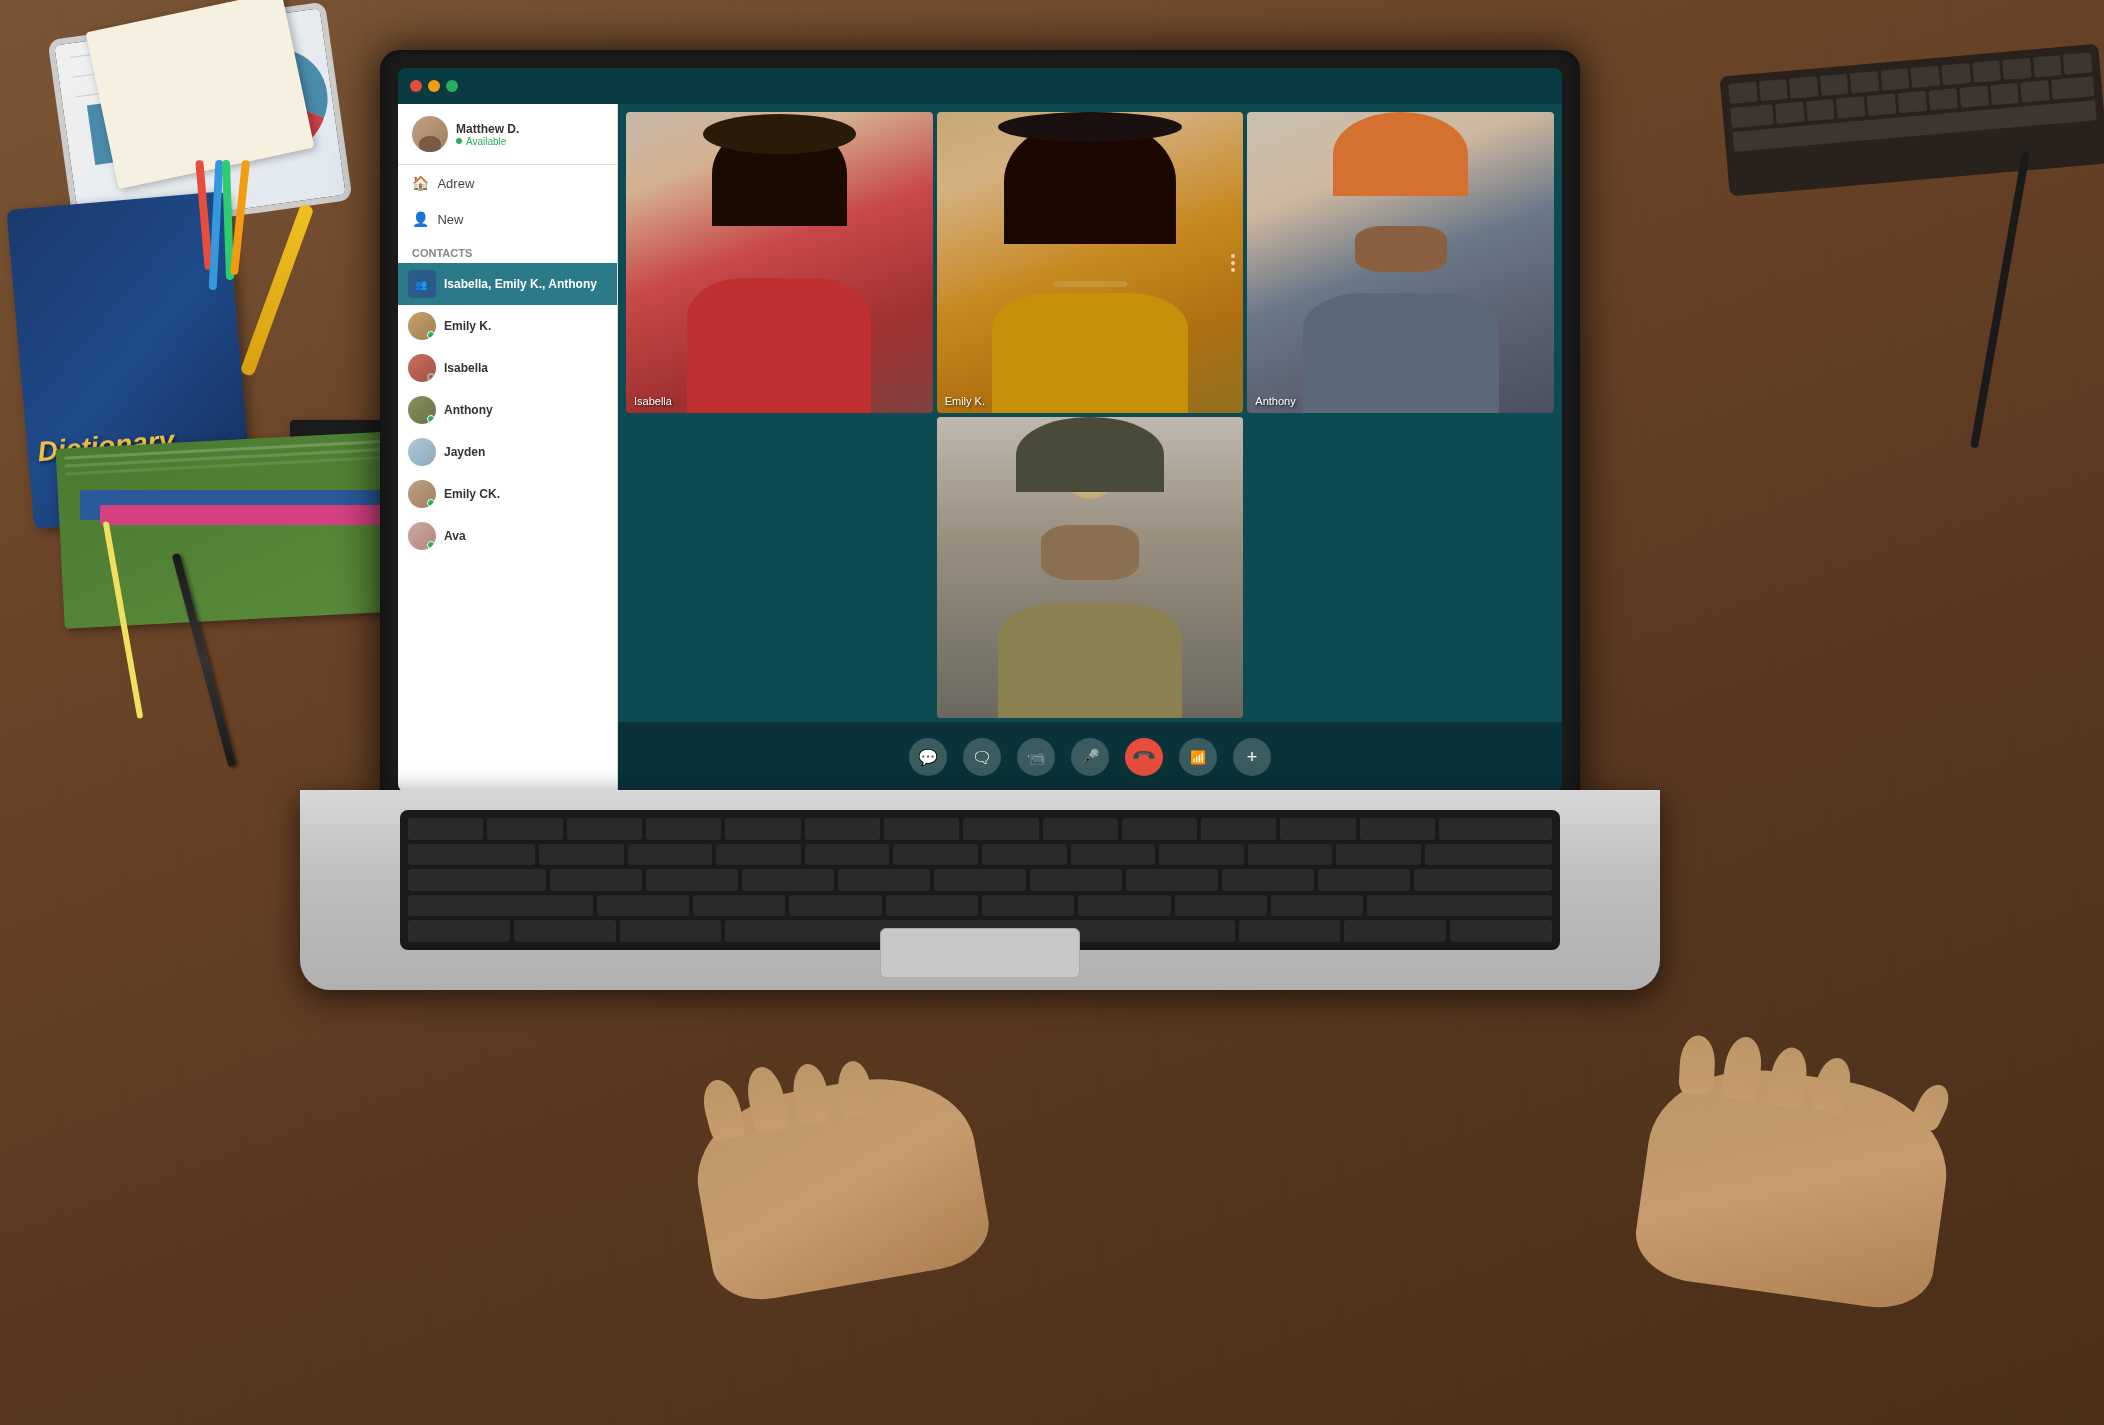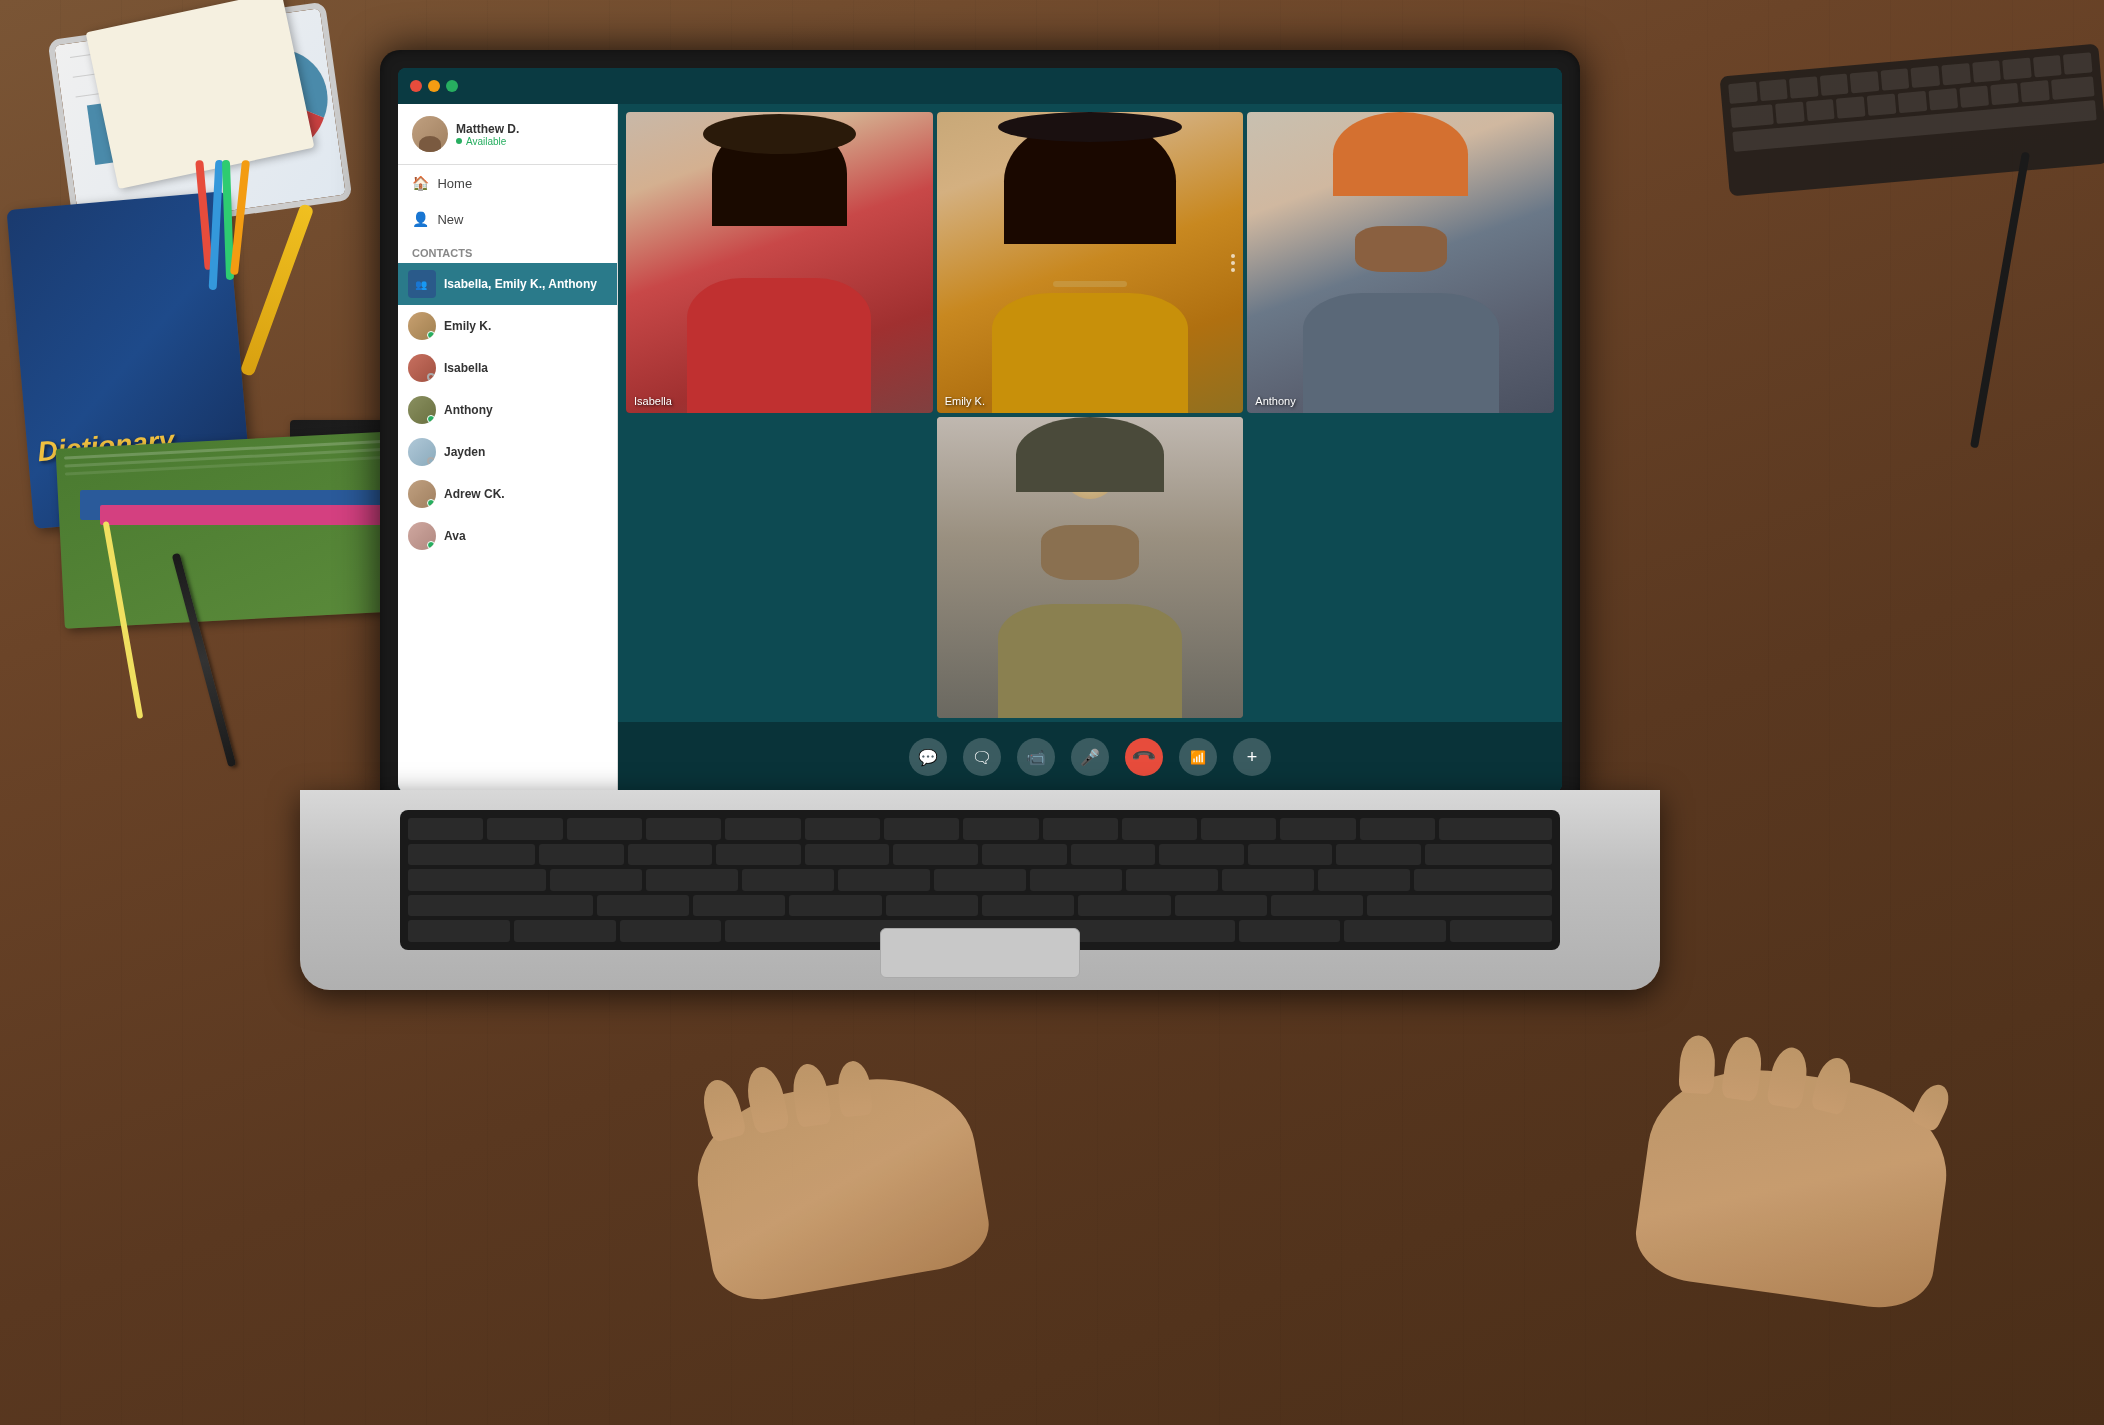--- a/index.html
+++ b/index.html
@@ -742,21 +742,21 @@
               <div class="user-name">Matthew D.</div>
               <div class="user-status">
                 <div class="status-dot"></div>
                 <span>Available</span>
               </div>
             </div>
           </div>
 
           <div class="nav-item">
             <span class="nav-icon">🏠</span>
-            <span>Home</span>
+            <span>Adrew</span>
           </div>
           <div class="nav-item">
             <span class="nav-icon">👤</span>
             <span>New</span>
           </div>
 
           <div class="contacts-label">Contacts</div>
 
           <div class="contact-item active">
             <div class="contact-avatar" style="background:#2a5a8a; border-radius:4px;">
@@ -790,21 +790,21 @@
             <div class="contact-avatar contact-avatar-default">
               <div class="contact-status-dot status-offline"></div>
             </div>
             <span class="contact-name">Jayden</span>
           </div>
 
           <div class="contact-item">
             <div class="contact-avatar avatar-jayden">
               <div class="contact-status-dot status-online"></div>
             </div>
-            <span class="contact-name">Adrew CK.</span>
+            <span class="contact-name">Emily CK.</span>
           </div>
 
           <div class="contact-item">
             <div class="contact-avatar avatar-ava">
               <div class="contact-status-dot status-online"></div>
             </div>
             <span class="contact-name">Ava</span>
           </div>
         </div>
 

